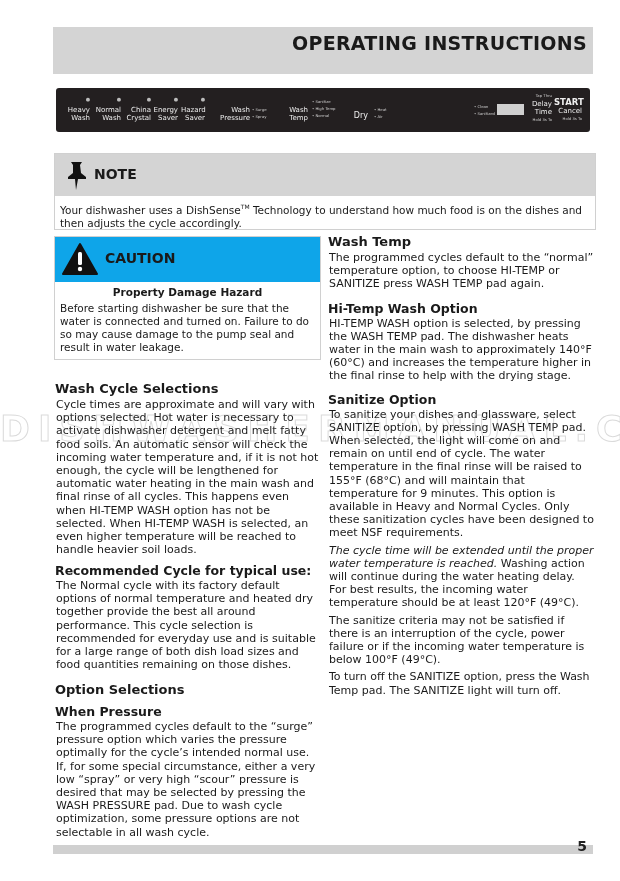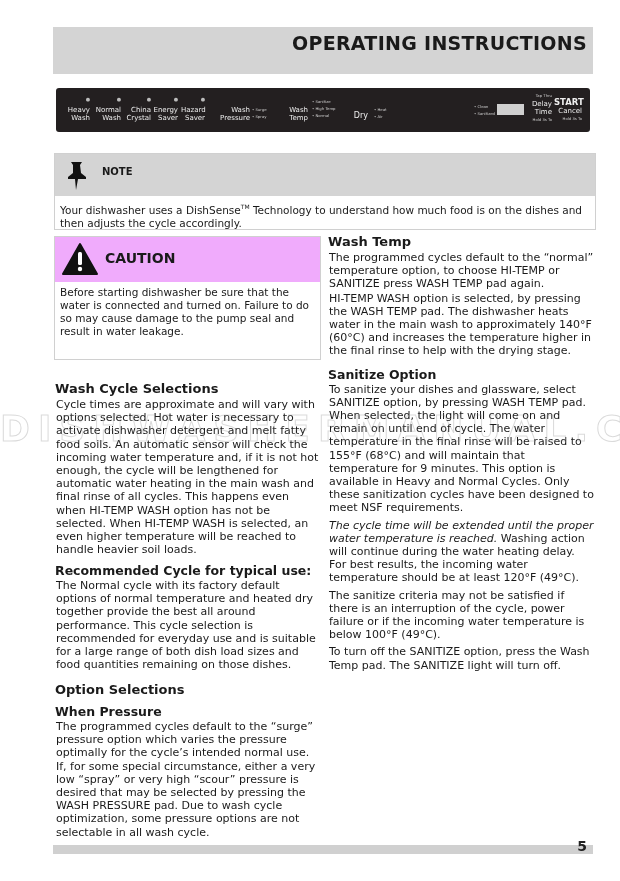--- a/index.html
+++ b/index.html
@@ -28,28 +28,28 @@
   }
   .big { font-size: 8.5px; font-weight: bold; }
   .tiny { font-size: 3.8px; color: #cccccc; display: block; }
 
   .note-box {
     position: absolute; left: 54px; top: 153px; width: 540px; height: 75px;
     border: 1px solid #d0d0d0; background: #fff;
   }
   .note-head { height: 42px; background: #d4d4d4; position: relative; }
   .note-head .pin { position: absolute; left: 10px; top: 6px; }
-  .note-head .title { position: absolute; left: 47px; top: 12px; font-weight: bold; font-size: 10px; }
+  .note-head .title { position: absolute; left: 39px; top: 12px; font-weight: bold; font-size: 14px; }
   .note-body { font-size: 10.5px; line-height: 13px; padding: 4px 5px; }
 
   .caution-box {
     position: absolute; left: 54px; top: 236px; width: 265px; height: 122px;
     border: 1px solid #d0d0d0; background: #fff;
   }
-  .caution-head { height: 45px; background: #f0abfc; position: relative; }
+  .caution-head { height: 45px; background: #0ea5e9; position: relative; }
   .caution-head .warn { position: absolute; left: 6px; top: 5px; }
   .caution-head .title { position: absolute; left: 50px; top: 13px; font-weight: bold; font-size: 14px; }
   .caution-sub { text-align: center; font-weight: bold; font-size: 10.5px; margin-top: 4px; }
   .caution-body { font-size: 10.5px; line-height: 13px; padding: 4px 5px 0 5px; }
 
   .col { position: absolute; width: 268px; }
   .h2 { font-weight: bold; font-size: 13px; line-height: 16px; margin: 0; }
   .h3 { font-weight: bold; font-size: 12.5px; line-height: 15px; margin: 0; }
   .p { font-size: 11px; line-height: 13.2px; margin: 1px; }
   .p em { font-style: italic; }
@@ -161,20 +161,21 @@
 
 <div class="caution-box">
   <div class="caution-head">
     <svg class="warn" width="38" height="34" viewBox="0 0 38 34">
       <path d="M19 2 L36 32 L2 32 Z" fill="#111" stroke="#111" stroke-width="2" stroke-linejoin="round"></path>
       <rect x="17" y="10" width="4" height="13" rx="1.5" fill="#fff"></rect>
       <circle cx="19" cy="27" r="2.2" fill="#fff"></circle>
     </svg>
     <span class="title">CAUTION</span>
   </div>
+  <div class="caution-sub">Property Damage Hazard</div>
   <div class="caution-body">Before starting dishwasher be sure that the water is connected and turned on. Failure to do so may cause damage to the pump seal and result in water leakage.</div>
 </div>
 
 <div class="col" style="left:55px;top:381px;">
   <h2 class="h2">Wash Cycle Selections</h2>
   <p class="p">Cycle times are approximate and will vary with options selected. Hot water is necessary to activate dishwasher detergent and melt fatty food soils. An automatic sensor will check the incoming water temperature and, if it is not hot enough, the cycle will be lengthened for automatic water heating in the main wash and final rinse of all cycles. This happens even when HI-TEMP WASH option has not be selected. When HI-TEMP WASH is selected, an even higher temperature will be reached to handle heavier soil loads.</p>
 </div>
 
 <div class="col" style="left:55px;top:563px;">
   <h3 class="h3">Recommended Cycle for typical use:</h3>
@@ -183,20 +184,21 @@
 
 <div class="col" style="left:55px;top:682px;">
   <h2 class="h2">Option Selections</h2>
   <h3 class="h3" style="margin-top:6px;">When Pressure</h3>
   <p class="p">The programmed cycles default to the “surge” pressure option which varies the pressure optimally for the cycle’s intended normal use. If, for some special circumstance, either a very low “spray” or very high “scour” pressure is desired that may be selected by pressing the WASH PRESSURE pad. Due to wash cycle optimization, some pressure options are not selectable in all wash cycle.</p>
 </div>
 
 <div class="col" style="left:328px;top:234px;">
   <h2 class="h2">Wash Temp</h2>
   <p class="p">The programmed cycles default to the “normal” temperature option, to choose HI-TEMP or SANITIZE press WASH TEMP pad again.</p>
+  <h3 class="h3" style="margin-top:10px;">Hi-Temp Wash Option</h3>
   <p class="p">HI-TEMP WASH option is selected, by pressing the WASH TEMP pad. The dishwasher heats water in the main wash to approximately 140°F (60°C) and increases the temperature higher in the final rinse to help with the drying stage.</p>
   <h3 class="h3" style="margin-top:9px;">Sanitize Option</h3>
   <p class="p">To sanitize your dishes and glassware, select SANITIZE option, by pressing WASH TEMP pad. When selected, the light will come on and remain on until end of cycle. The water temperature in the final rinse will be raised to 155°F (68°C) and will maintain that temperature for 9 minutes. This option is available in Heavy and Normal Cycles. Only these sanitization cycles have been designed to meet NSF requirements.</p>
   <p class="p" style="margin-top:4px;"><em>The cycle time will be extended until the proper water temperature is reached.</em><span> Washing action will continue during the water heating delay. For best results, the incoming water temperature should be at least 120°F (49°C).</span></p>
   <p class="p" style="margin-top:4px;">The sanitize criteria may not be satisfied if there is an interruption of the cycle, power failure or if the incoming water temperature is below 100°F (49°C).</p>
   <p class="p" style="margin-top:4px;">To turn off the SANITIZE option, press the Wash Temp pad. The SANITIZE light will turn off.</p>
 </div>
 
 <div class="watermark">DISHWASHERMANUAL.COM</div>
 

